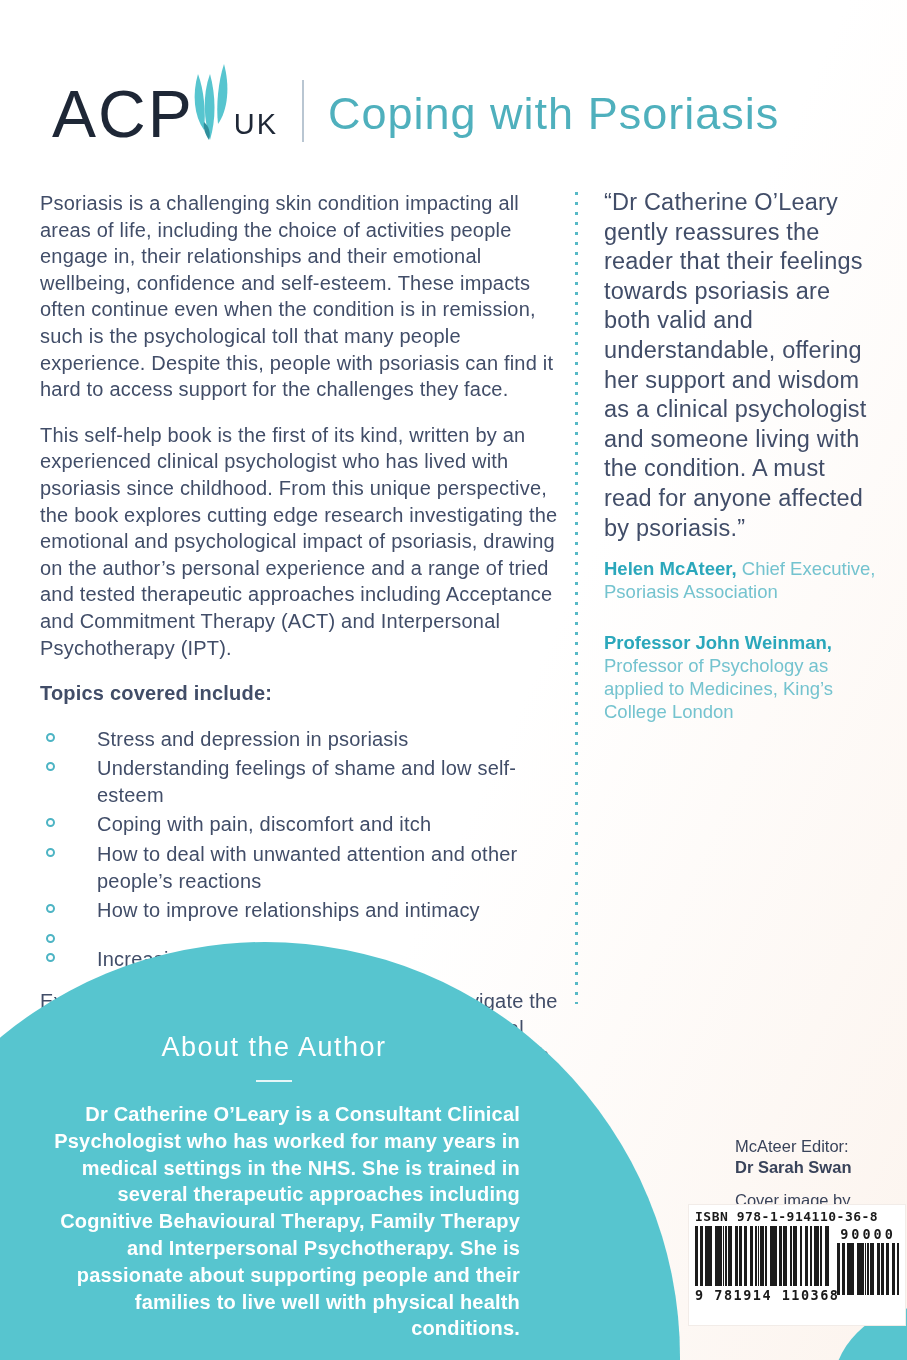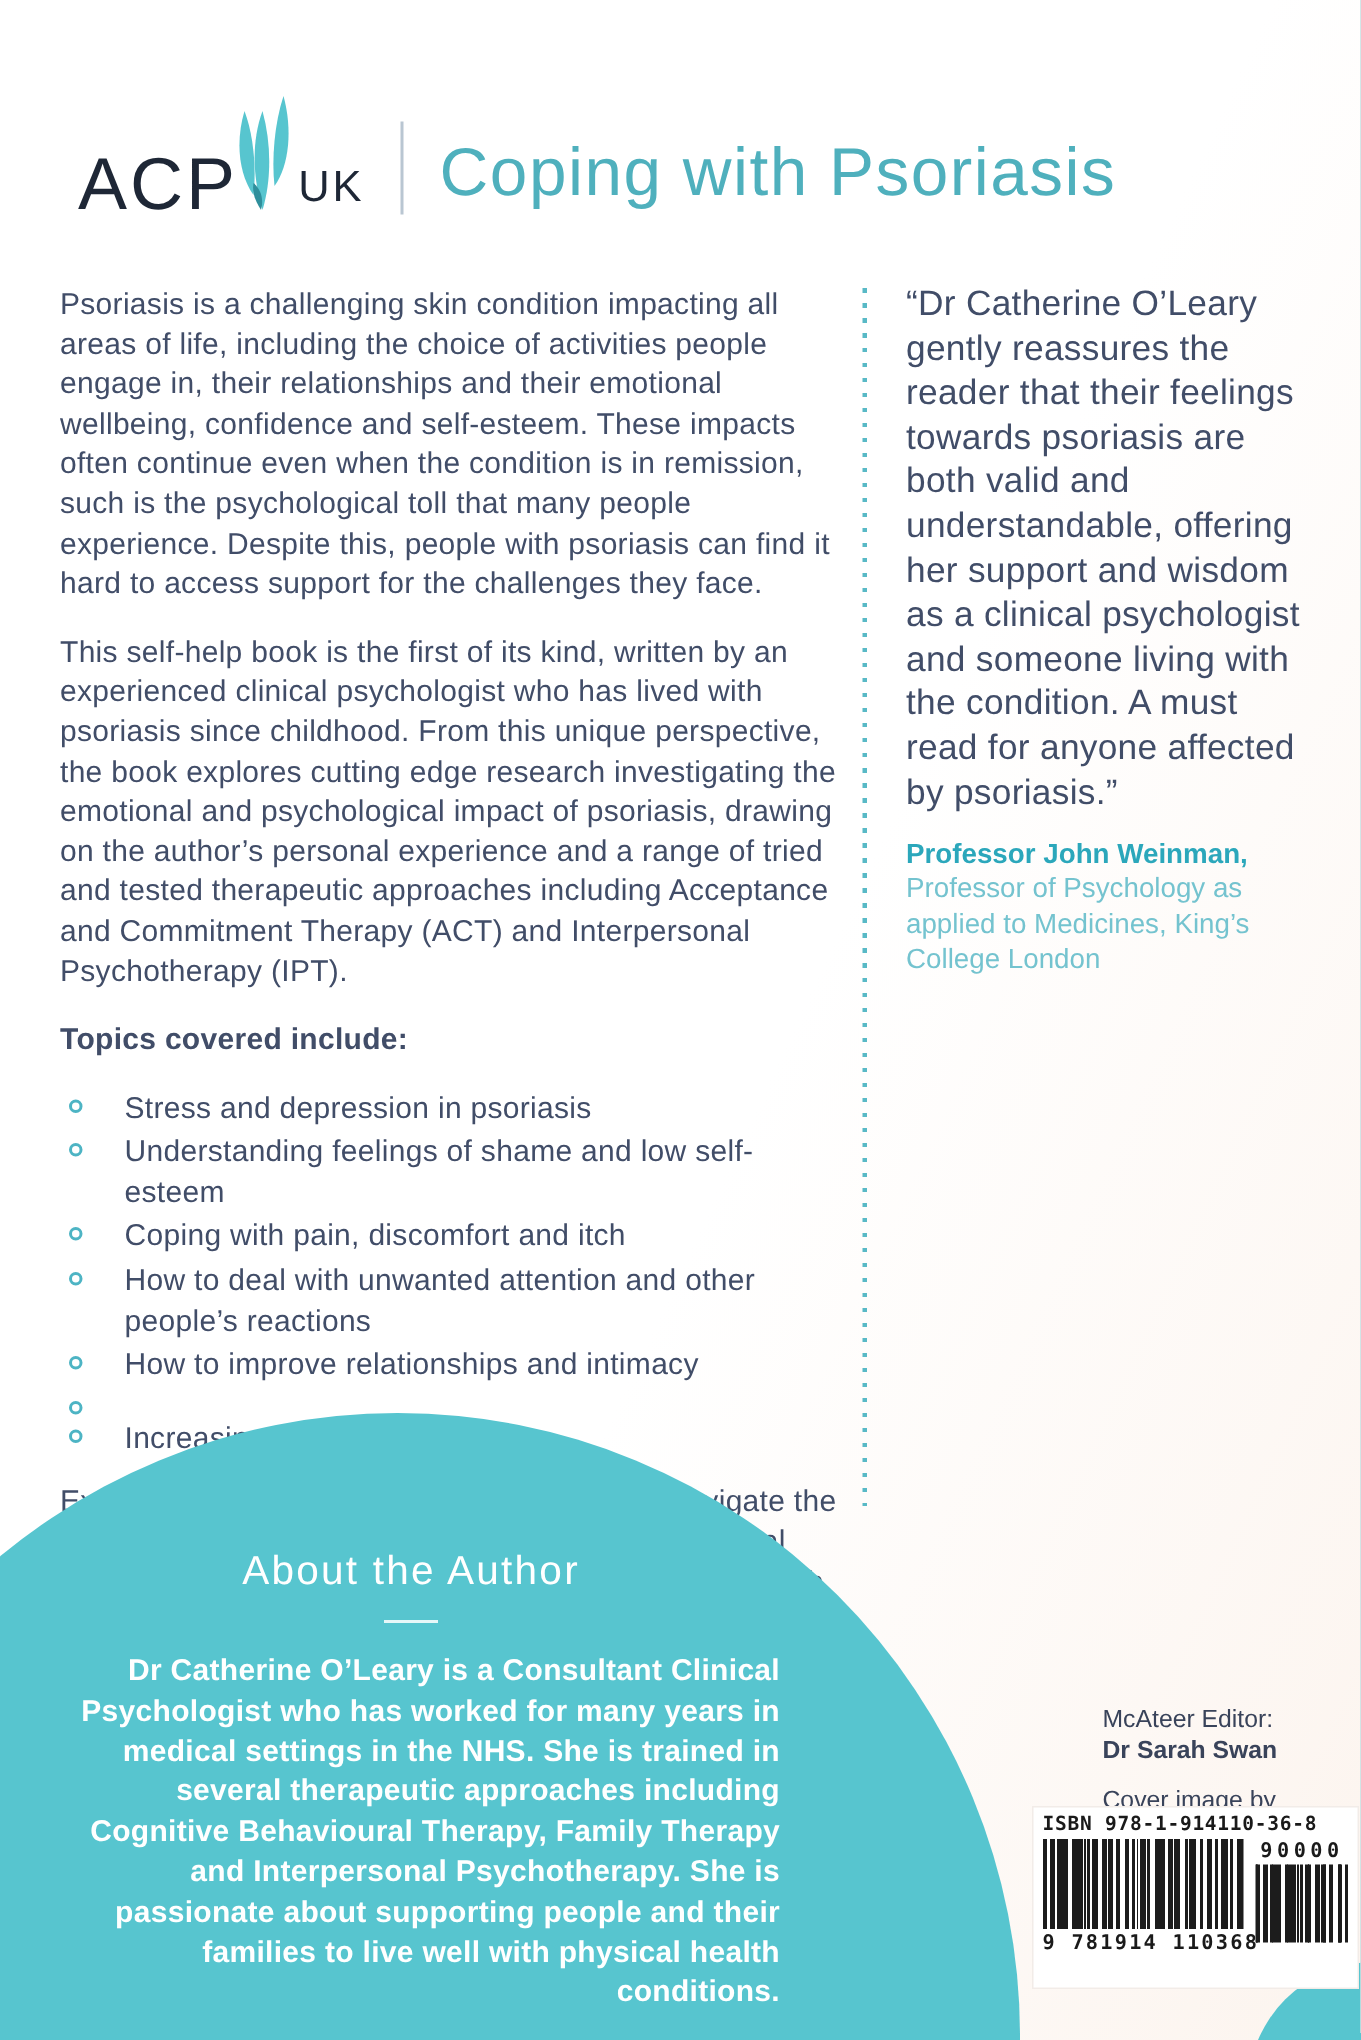--- a/index.html
+++ b/index.html
@@ -4,31 +4,31 @@
 <style>
   html,body{margin:0;padding:0;background:#e8e8e8;}
   *{box-sizing:border-box;}
   .page{
     position:relative;width:907px;height:1360px;margin:0 auto;overflow:hidden;
     background:linear-gradient(115deg,#ffffff 55%,#fcf4ee 100%);
     font-family:"Liberation Sans",sans-serif;color:#414d68;
   }
   
   .header{position:absolute;top:56px;left:52px;display:flex;align-items:flex-end;}
-  .acp{font-size:49px;font-weight:500;color:#1e2736;letter-spacing:2px;line-height:0.9;}
+  .acp{font-size:66px;font-weight:500;color:#1e2736;letter-spacing:2px;line-height:0.9;}
   .leaf{margin:0 2px 0 -4px;}
   .uk{font-size:29px;font-weight:500;color:#1e2736;letter-spacing:2px;padding-bottom:3px;}
   .logo-divider{width:2px;height:62px;background:#b9c6d2;margin:0 24px 2px 24px;}
   .book-title{font-size:45px;font-weight:400;color:#4fb0bd;letter-spacing:1px;padding-bottom:4px;white-space:nowrap;}
   
   .left-col{position:absolute;left:40px;top:190px;width:524px;font-size:20px;line-height:1.33;letter-spacing:0.2px;}
   .left-col p{margin:0 0 19px 0;}
   .topics-heading{font-weight:700;margin:0 0 6px 0;}
   .topics{list-style:none;margin:0 0 0 0;padding:0 0 0 6px;}
-  .topics li{display:flex;gap:28px;margin-bottom:3px;}
+  .topics li{display:flex;gap:42px;margin-bottom:3px;}
   .bullet{flex:0 0 auto;width:9px;height:9px;border:2px solid #4db4c4;border-radius:50%;margin-top:7px;}
   .closing{margin-top:16px !important;}
   
   .dotted-line{position:absolute;left:575px;top:192px;width:3px;height:812px;
     background:repeating-linear-gradient(180deg,#58b9c6 0 3px,transparent 3px 10px);}
   .right-col{position:absolute;left:604px;top:188px;width:274px;}
   .quote{font-size:23.5px;line-height:1.26;margin:0 0 14px 0;letter-spacing:0.2px;}
   .attribution{font-size:18.5px;line-height:1.25;margin:0 0 27px 0;}
   .attr-name{color:#2ba7bb;font-weight:700;}
   .attr-role{color:#74c3cf;}
@@ -113,20 +113,24 @@
           <span>Increasing self-compassion</span>
         </li>
     </ul>
     <p class="closing">Expert advice and practical tips will help you navigate the emotional challenges and improve your psychological wellbeing, making this an essential book for anyone with psoriasis, as well as those who support them, including their family, friends and clinicians.</p>
   </div>
 
   <div class="dotted-line"></div>
   <div class="right-col">
     <p class="quote">“Dr Catherine O’Leary gently reassures the reader that their feelings towards psoriasis are both valid and understandable, offering her support and wisdom as a clinical psychologist and someone living with the condition. A must read for anyone affected by psoriasis.”</p>
     <p class="attribution">
+      <span class="attr-name">Helen McAteer,</span>
+      <span class="attr-role">Chief Executive, Psoriasis Association</span>
+    </p>
+    <p class="attribution">
       <span class="attr-name">Professor John Weinman,</span>
       <span class="attr-role">Professor of Psychology as applied to Medicines, King’s College London</span>
     </p>
   </div>
 
   <div class="about-circle"></div>
   <div class="corner-circle"></div>
 
   <div class="about">
     <p class="about-heading">About the Author</p>

